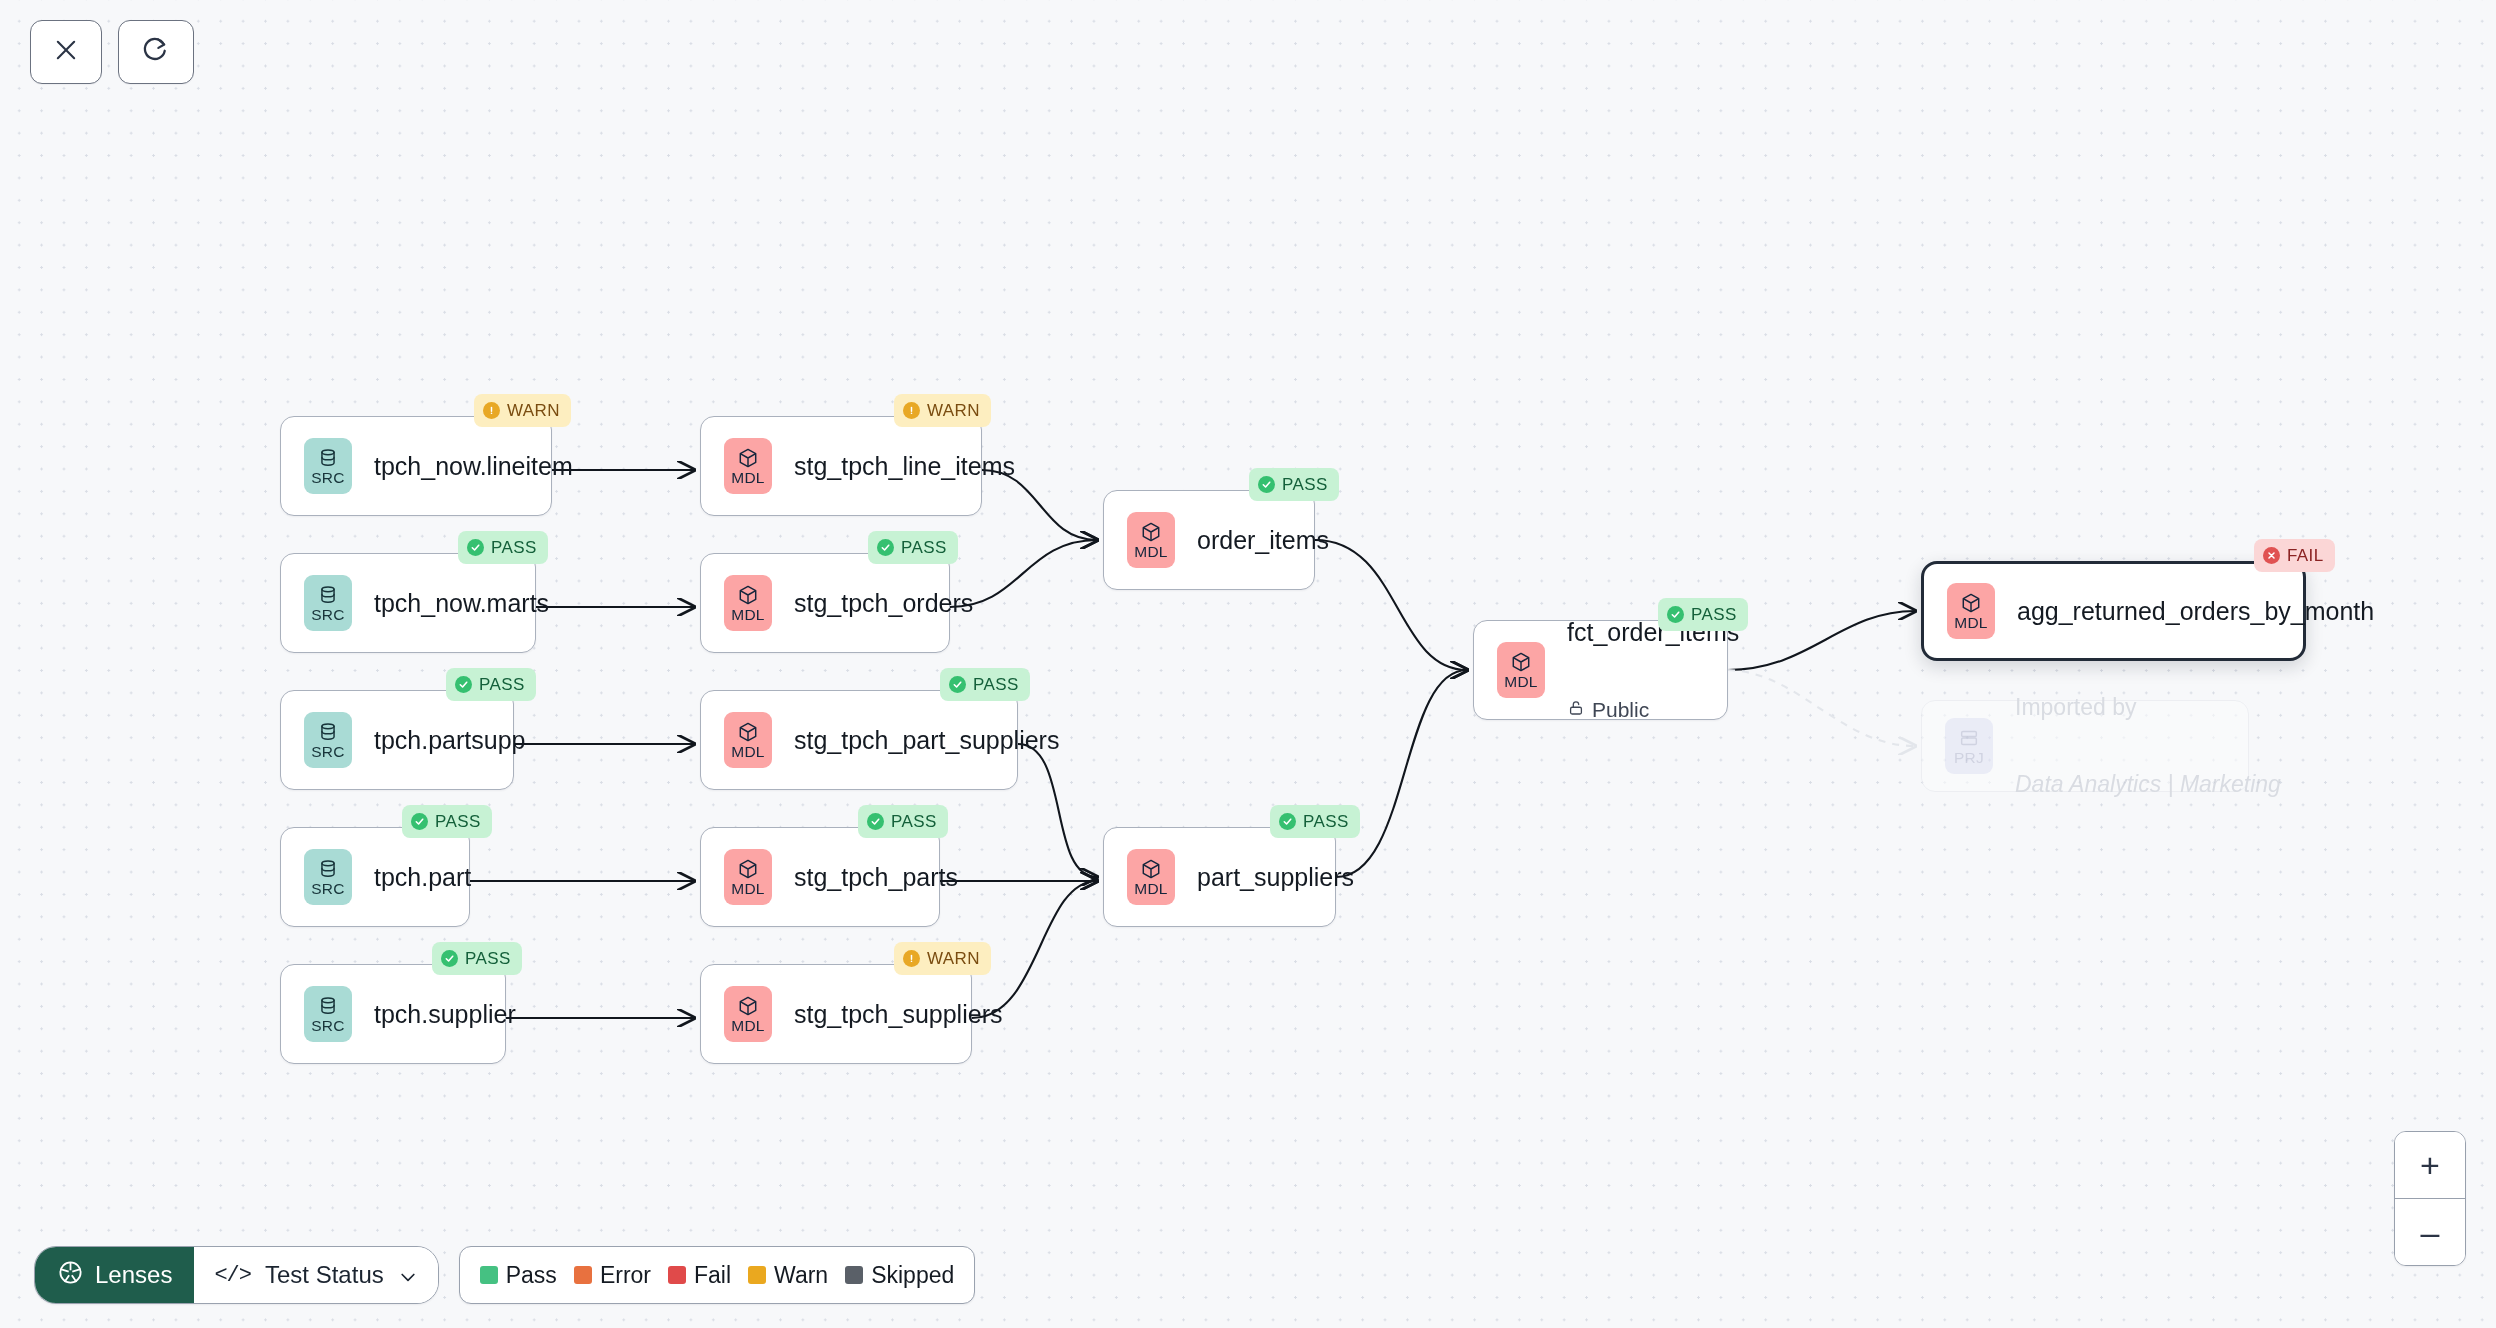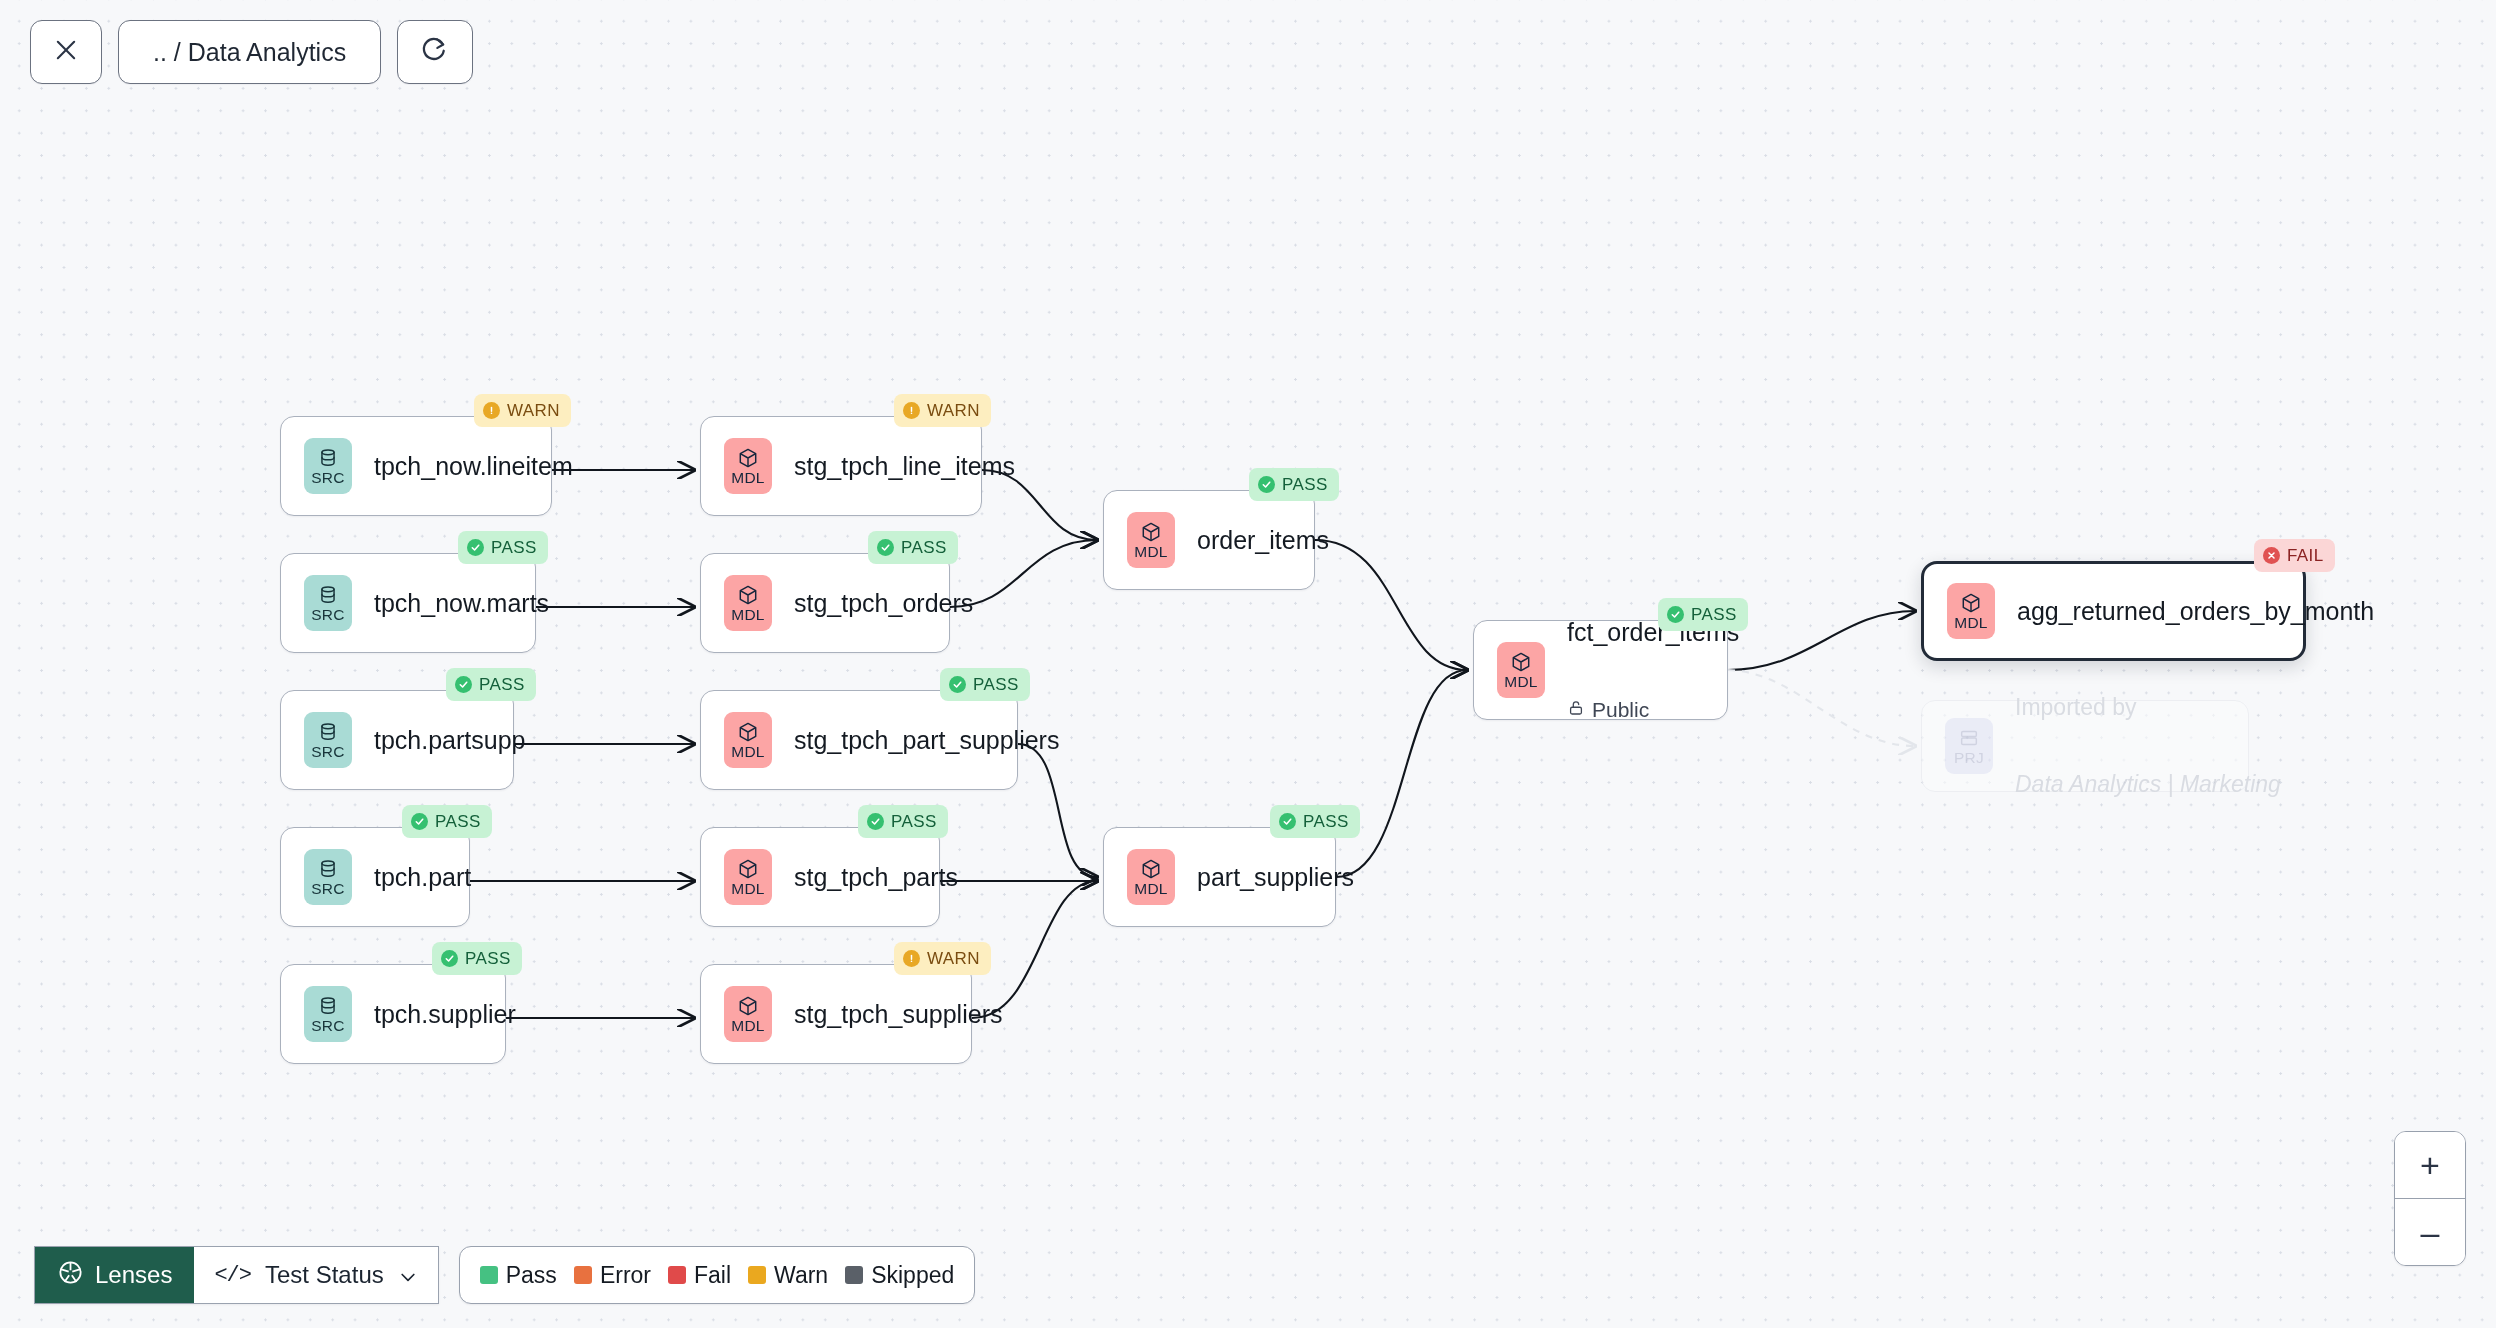--- a/index.html
+++ b/index.html
@@ -130,21 +130,21 @@
   .badge.pass .dot { background: #35c070; color: #ffffff; }
   .badge.warn { background: #fdeec0; color: #7a4c10; }
   .badge.warn .dot { background: #e8a825; color: #ffffff; }
   .badge.fail { background: #fbd6d6; color: #8a2222; }
   .badge.fail .dot { background: #e05252; color: #ffffff; }
 
   
   .bottombar { position: absolute; left: 34px; bottom: 24px; display: flex; align-items: center; gap: 20px; z-index: 25; }
   .pillgroup {
     display: flex; align-items: stretch;
-    border-radius: 0;
+    border-radius: 22px;
     overflow: hidden;
     border: 1.4px solid #9aa2af;
     background: #fff;
     height: 58px;
     box-shadow: 0 1px 2px rgba(16,24,40,.06);
   }
   .lenses {
     background: #1f5d4c; color: #fff;
     display: flex; align-items: center; gap: 11px;
     padding: 0 22px;
@@ -578,23 +578,20 @@
   <div class="topbar">
 
     <div class="tb-btn tb-close">
       <span>
         <svg viewBox="0 0 24 24" fill="none" stroke="currentColor" stroke-width="1.8" stroke-linecap="round">
           <path d="M5 5 L19 19 M19 5 L5 19"></path>
         </svg>
       </span>
     </div>
 
-    <div class="tb-btn tb-crumb">
-      <span>.. / Data Analytics</span>
-    </div>
 
 
     <div class="tb-btn tb-refresh">
       <span>
         <svg viewBox="0 0 24 24" fill="none" stroke="currentColor" stroke-width="1.8" stroke-linecap="round" stroke-linejoin="round">
           <path d="M18.2 7.4 A8 8 0 1 0 19 12.6"></path>
             <path d="M13.6 3.4 L18.6 7.6 L13.9 10.3"></path>
         </svg>
       </span>
     </div>

